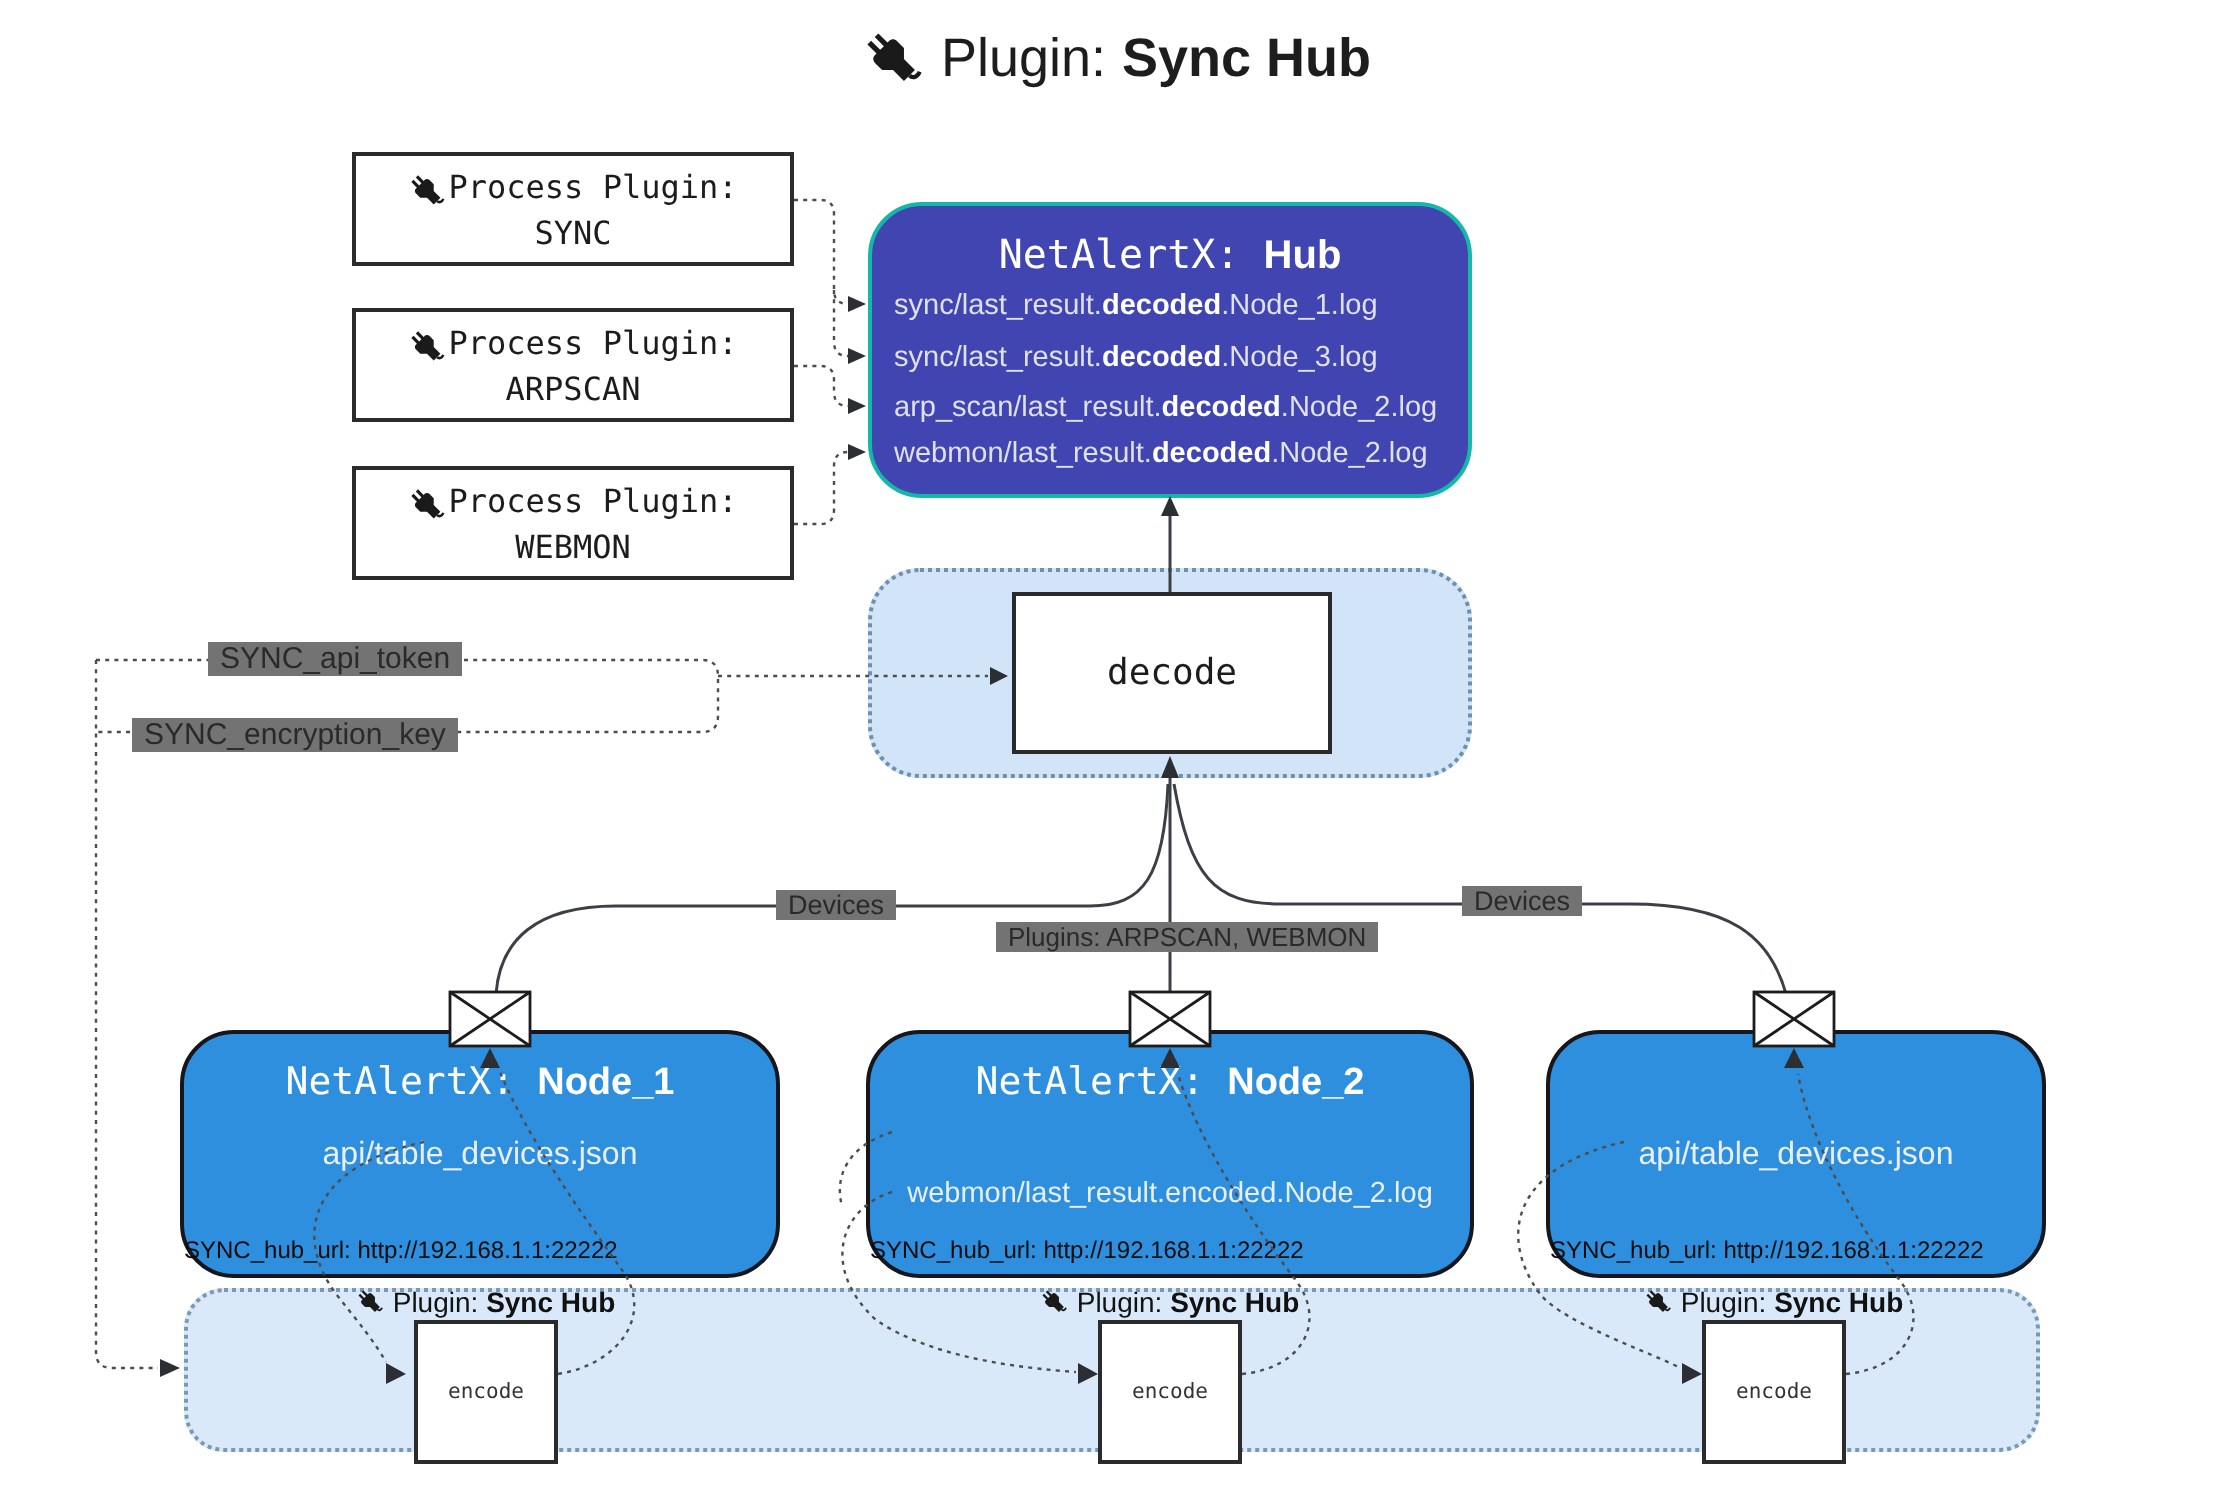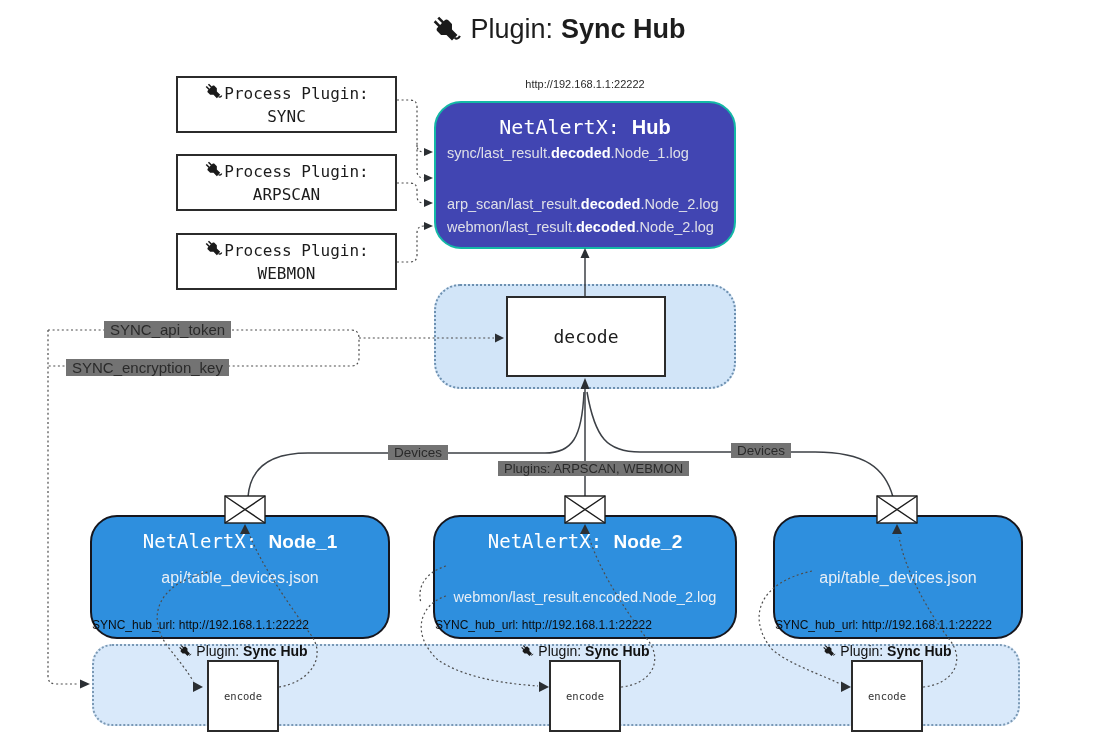--- a/index.html
+++ b/index.html
@@ -18,21 +18,21 @@
   .hub{left:434px;top:101px;width:302px;height:148px;background:#4145b2;border:2px solid #14b8a6;
        border-radius:27px;box-sizing:border-box;}
   .hub-title{top:12px;left:0;width:100%;text-align:center;font-size:20px;color:#fff;}
   .mono{font-family:"DejaVu Sans Mono",monospace;}
   .hub-row{left:0;width:100%;padding-left:11px;box-sizing:border-box;font-size:14.5px;color:#dfe0e8;white-space:nowrap;}
   .hub-row b{color:#fff;}
   
   .pbox{left:176px;width:221px;height:57px;background:#fff;border:2px solid #2b2b2b;box-sizing:border-box;
         display:flex;flex-direction:column;justify-content:center;align-items:center;
         font-family:"DejaVu Sans Mono",monospace;font-size:16px;color:#1c1c1c;line-height:23px;}
-  .pbox .l1{display:flex;align-items:flex-start;gap:1px;}
+  .pbox .l1{display:flex;align-items:flex-end;gap:1px;}
   
   .decode-panel{left:434px;top:284px;width:302px;height:105px;background:#d2e5f8;
         border:2px dotted #6d90b0;border-radius:26px;box-sizing:border-box;}
   .decode-box{left:506px;top:296px;width:160px;height:81px;background:#fff;border:2px solid #2b2b2b;
         box-sizing:border-box;display:flex;align-items:center;justify-content:center;
         font-family:"DejaVu Sans Mono",monospace;font-size:18px;color:#1c1c1c;}
   .band{left:92px;top:644px;width:928px;height:82px;background:#d9e9fa;border:2px dotted #7a99b5;
         border-radius:20px;box-sizing:border-box;}
   .encode-box{top:660px;width:72px;height:72px;background:#fff;border:2px solid #2b2b2b;box-sizing:border-box;
         display:flex;align-items:center;justify-content:center;
@@ -64,27 +64,27 @@
   </svg>
 
   <div class="abs title">
     <svg class="plug-lg">
         <use href="#plug"></use>
       </svg>
     <span>Plugin: </span>
     <b>Sync Hub</b>
   </div>
 
-  <div class="abs hub-url">http://192.168.1.1:22222</div>
 
   <div class="abs hub">
     <div class="abs hub-title">
       <span class="mono">NetAlertX: </span><b>Hub</b>
     </div>
     <div class="abs hub-row" style="top:42px"><span>sync/last_result.</span><b>decoded</b><span>.Node_1.log</span></div>
+    <div class="abs hub-row" style="top:68px"><span>sync/last_result.</span><b>decoded</b><span>.Node_3.log</span></div>
     <div class="abs hub-row" style="top:93px"><span>arp_scan/last_result.</span><b>decoded</b><span>.Node_2.log</span></div>
     <div class="abs hub-row" style="top:116px"><span>webmon/last_result.</span><b>decoded</b><span>.Node_2.log</span></div>
   </div>
 
   <div class="abs pbox" style="top:76px">
     <div class="l1">
         <svg class="plug-md">
           <use href="#plug"></use>
         </svg>
         <span>Process Plugin:</span>

